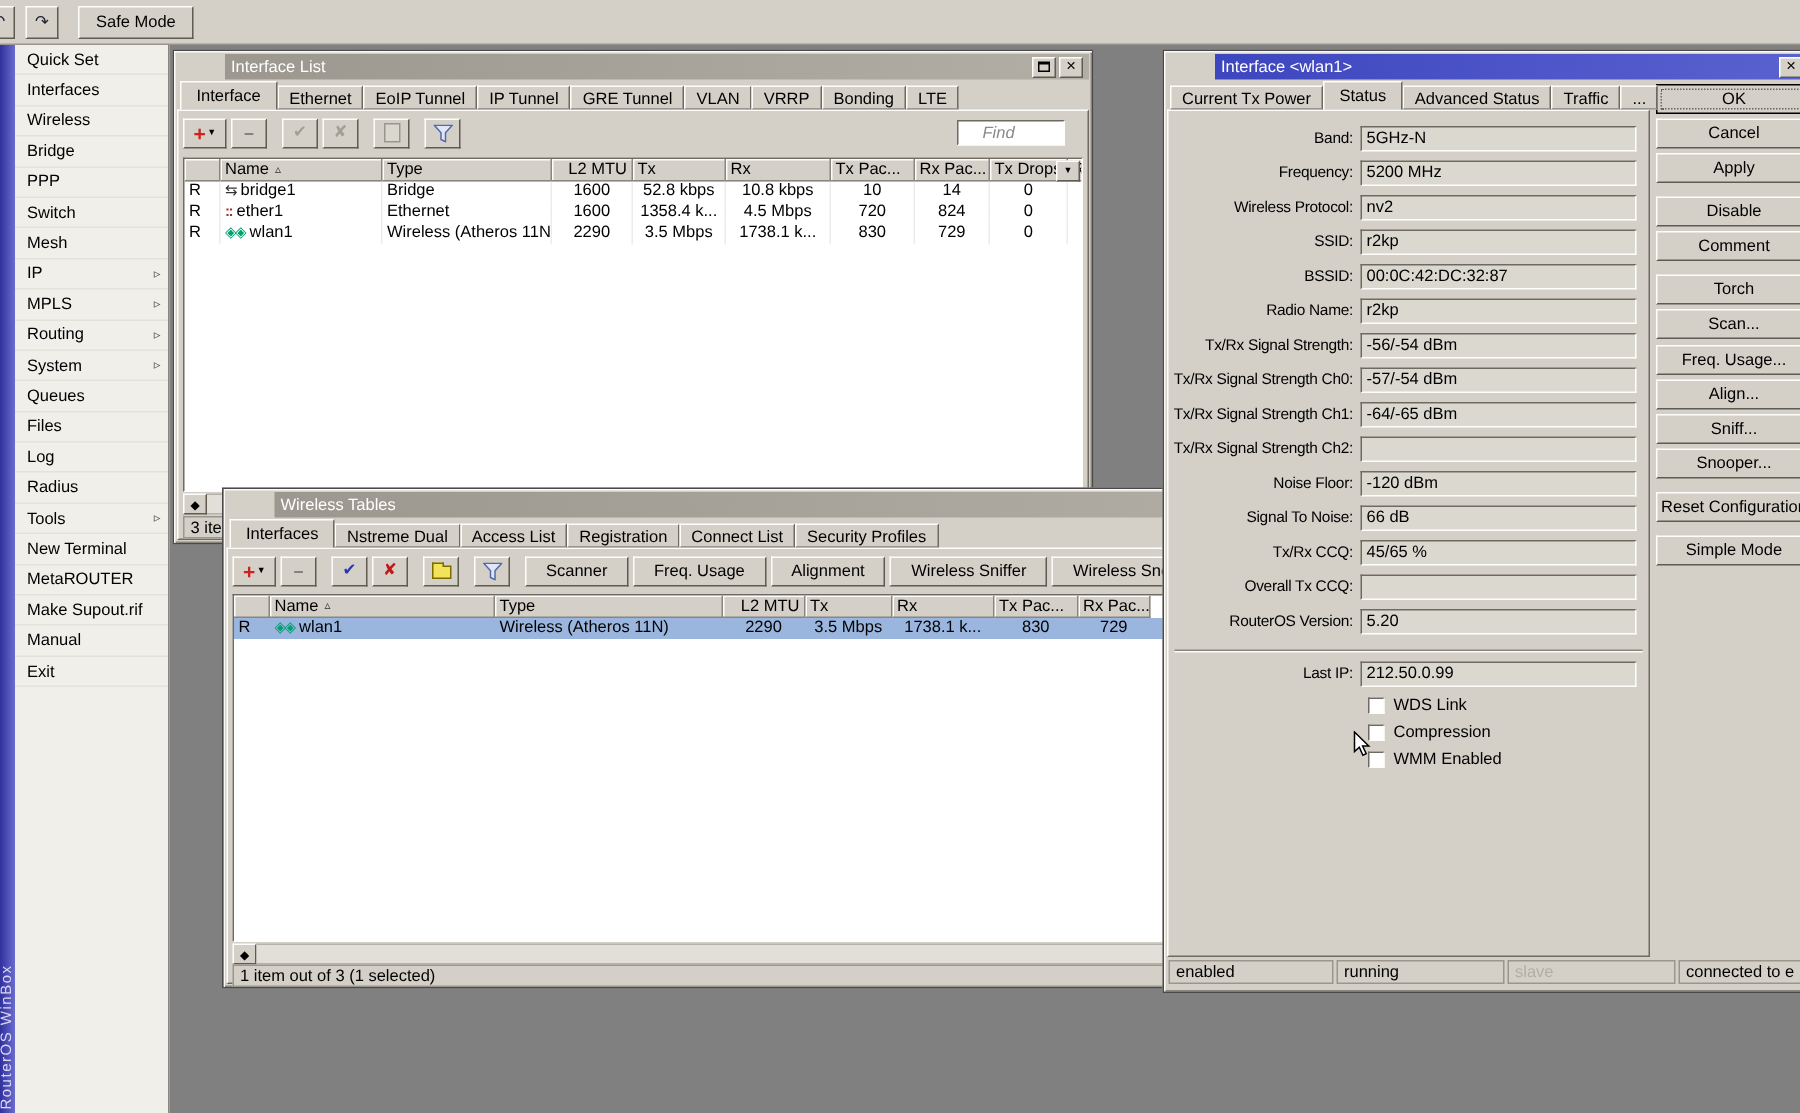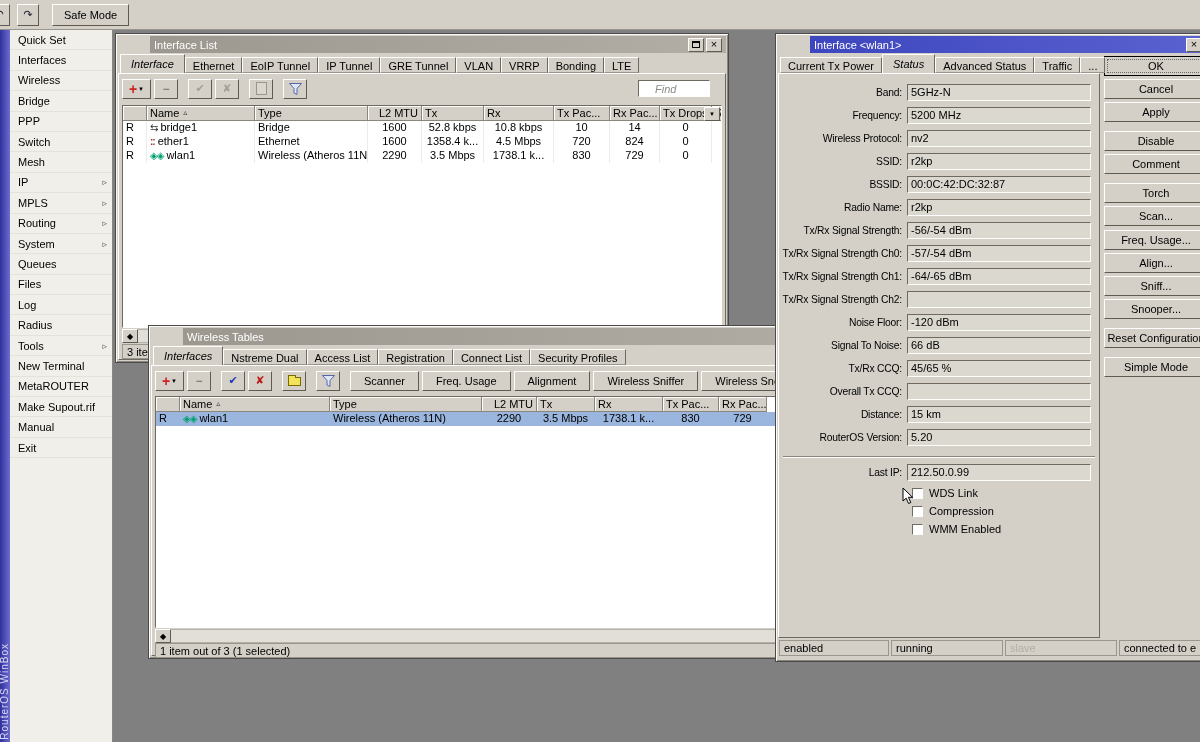--- a/index.html
+++ b/index.html
@@ -24,21 +24,21 @@
 
 .win{position:absolute;background:#d4d0c8;border:1px solid #4a4a4a;box-shadow:inset 1px 1px 0 #fbfaf7,inset -1px -1px 0 #8a867e;}
 .titlebar{position:absolute;left:2px;top:2px;right:2px;height:17px;display:flex;align-items:center;padding:0 4px;color:#fff;overflow:hidden;margin-left:32px;}
 .titlebar.active{background:linear-gradient(90deg,#3e46bf,#5a62d0);}
 .titlebar.inactive{background:linear-gradient(90deg,#9c9890,#b2aea5);}
 .t-title{flex:1;white-space:nowrap;overflow:hidden;}
 .t-btn{width:16px;height:14px;background:#d4d0c8;border:1px solid;border-color:#fdfdfb #5f5b53 #5f5b53 #fdfdfb;display:flex;align-items:center;justify-content:center;color:#000;margin-left:2px;font-size:11px;line-height:1;flex:none;}
 .max-ico{width:8px;height:7px;border:1px solid #000;border-top-width:2px;}
 .tabs{position:absolute;left:2px;top:20px;right:2px;height:19px;display:flex;align-items:flex-end;padding-left:2px;z-index:2;}
 .tab{height:16px;padding:2px 7px 0;background:#d4d0c8;border:1px solid;border-color:#fdfdfb #6e6a62 #9a968e #fdfdfb;white-space:nowrap;cursor:default;}
-.tab.sel{height:19px;padding:3px 10px 0;border-bottom:none;z-index:3;font-style:italic;}
+.tab.sel{height:19px;padding:3px 10px 0;border-bottom:none;z-index:3;}
 .panel{position:absolute;border:1px solid;border-color:#fdfdfb #6e6a62 #6e6a62 #fdfdfb;background:#d4d0c8;}
 
 
 .toolbar{position:absolute;left:3px;top:3px;right:3px;height:23px;display:flex;align-items:center;}
 .ibtn{width:24px;height:20px;background:#d4d0c8;border:1px solid;border-color:#fdfdfb #5f5b53 #5f5b53 #fdfdfb;display:flex;align-items:center;justify-content:center;margin-right:3px;flex:none;}
 .ibtn.add{width:29px;}
 .plus{color:#cc2222;font-weight:bold;font-size:14px;line-height:12px;}
 .dd{font-size:6px;margin-left:1px;}
 .glyph{font-size:11px;line-height:1;}
 .minus{font-size:12px;color:#5a5a5a;}
@@ -483,24 +483,20 @@
           </div>
         <div class="frow">
             <span class="flabel">Tx/Rx CCQ:</span>
             <div class="fbox">45/65 %</div>
           </div>
         <div class="frow">
             <span class="flabel">Overall Tx CCQ:</span>
             <div class="fbox"></div>
           </div>
         <div class="frow">
-            <span class="flabel">Distance:</span>
-            <div class="fbox">15 km</div>
-          </div>
-        <div class="frow">
             <span class="flabel">RouterOS Version:</span>
             <div class="fbox">5.20</div>
           </div>
         <div class="fsep"></div>
         <div class="frow">
             <span class="flabel">Last IP:</span>
             <div class="fbox">212.50.0.99</div>
           </div>
         <div class="cbrow">
             <span class="cb"></span>

